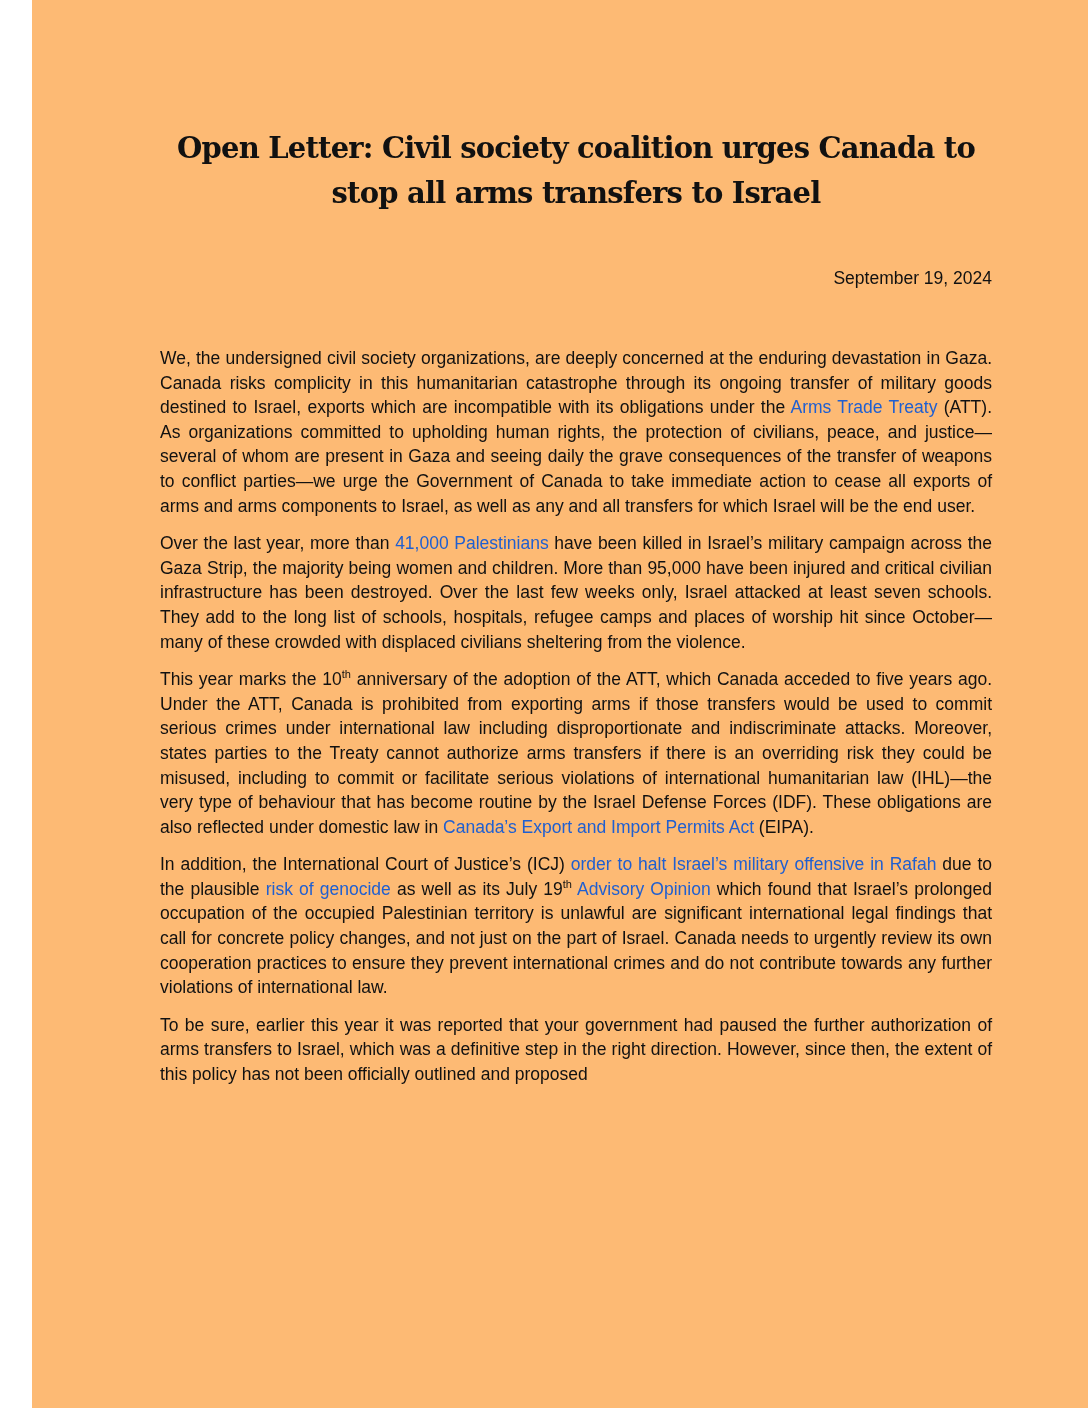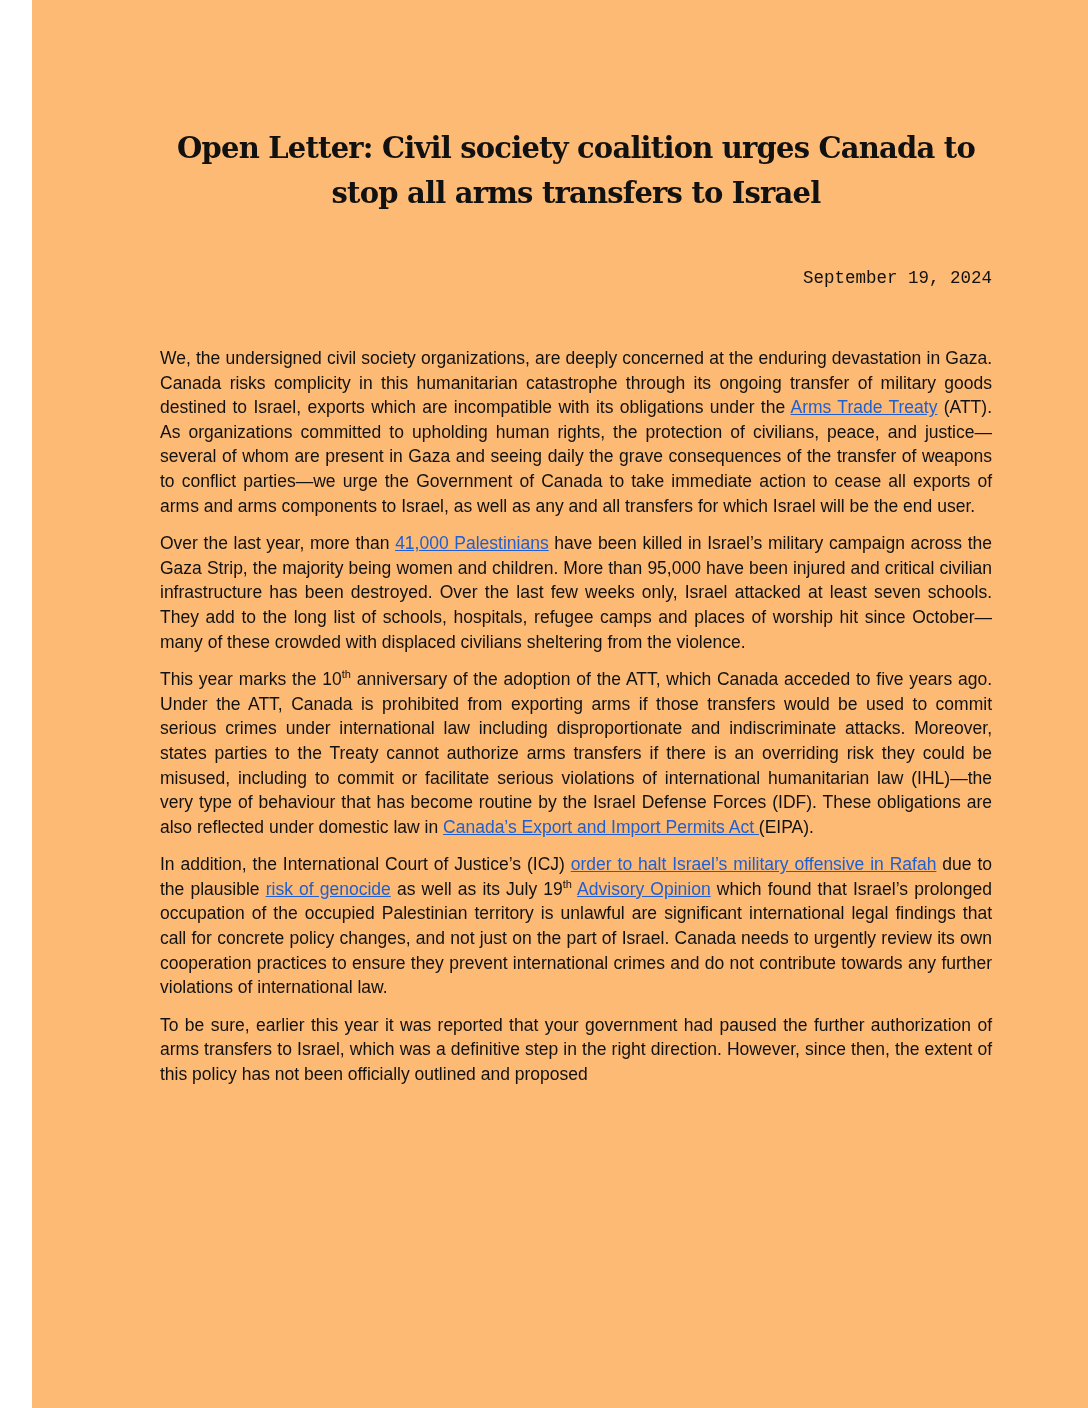--- a/index.html
+++ b/index.html
@@ -14,33 +14,33 @@
       font-family: "DejaVu Serif", serif;
       font-weight: bold;
       font-size: 29px;
       line-height: 45px;
       letter-spacing: -0.8px;
       color: #111111;
       margin: 0;
     }
     .date {
       position: absolute; right: 128px; top: 268px;
-      font-family: Liberation Mono, monospace;
+      font-family: Liberation Sans, sans-serif;
       font-size: 17.5px; color: #111111;
     }
     .body {
       position: absolute; left: 128px; top: 346px; width: 832px;
       font-family: "Liberation Sans", sans-serif;
       font-size: 17.5px;
       line-height: 24.6px;
       color: #111111;
     }
     .body p { margin: 0 0 13px 0; text-align: justify; }
     .body p.salutation { margin-bottom: 15px; }
-    a.link { color: #1f5fd1; text-decoration: underline; }
+    a.link { color: #1f5fd1; }
     sup { font-size: 11px; line-height: 0; vertical-align: super; }
   </style>
 </head>
 <body>
 
 <div class="page">
   <h1 class="title">Open Letter: Civil society coalition urges Canada to stop all arms transfers to Israel</h1>
 
   <div class="date">September 19, 2024</div>
 

